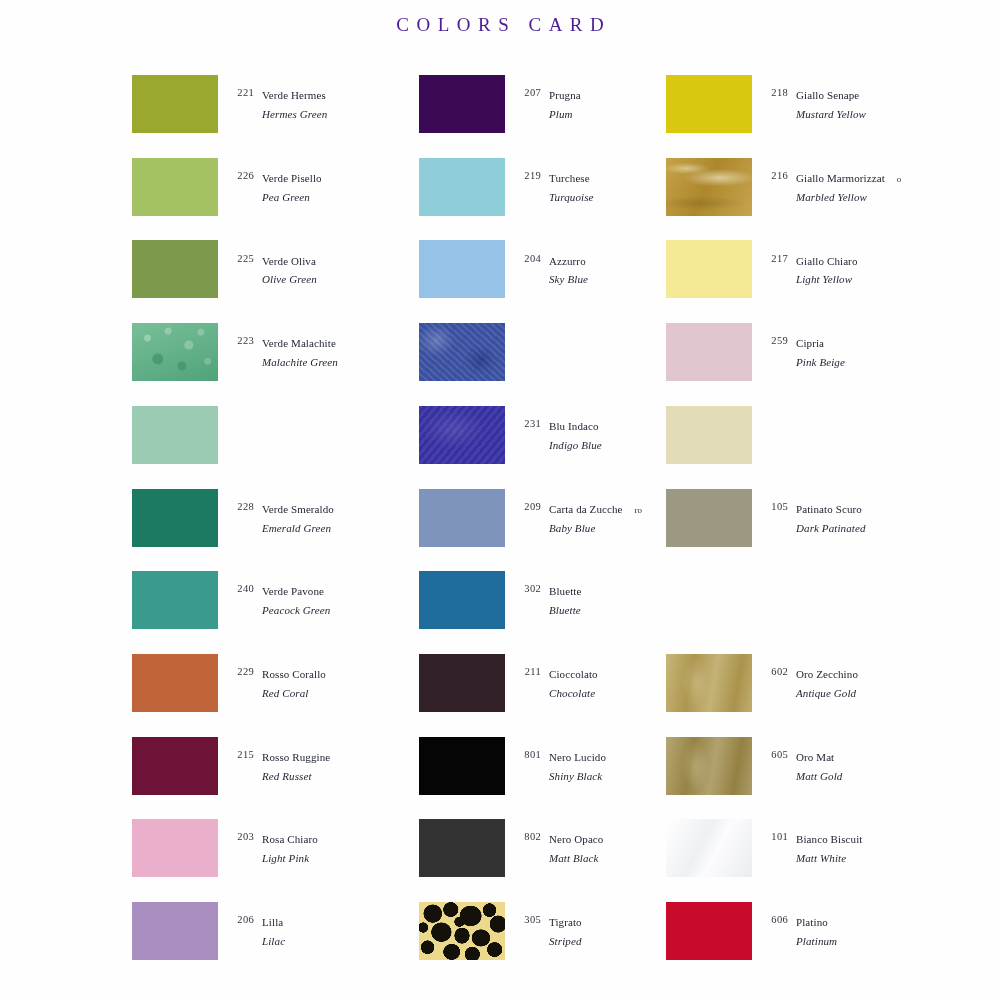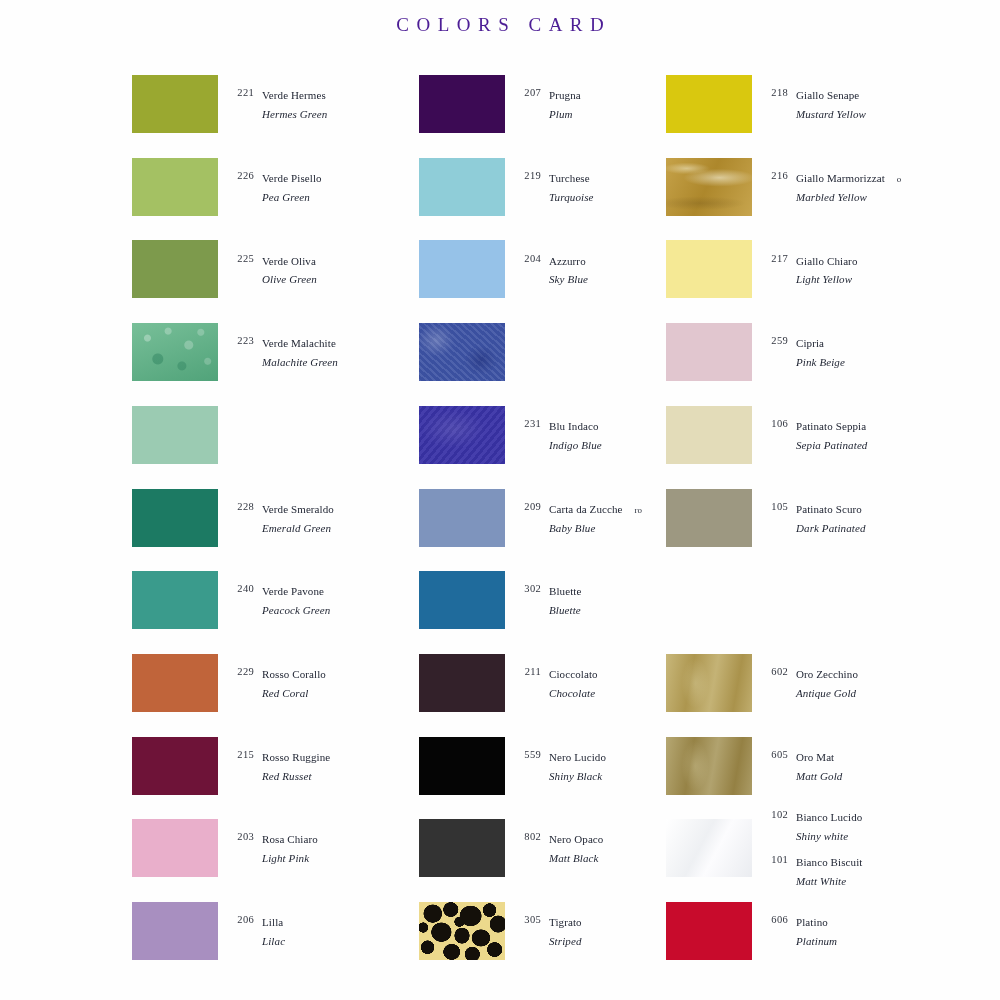--- a/index.html
+++ b/index.html
@@ -465,21 +465,21 @@
                 </div>
               </div>
             </div>
           </div>
         </div>
         <div class="swatch-row" style="top: 661.6px;">
           <div class="swatch" style="background: rgb(5, 5, 5);"></div>
           <div class="labels">
             <div style="width: 100%;">
               <div class="entry">
-                <div class="code">559</div>
+                <div class="code">801</div>
                 <div class="names">
                   <div><span class="name-it">Nero Lucido</span></div>
                   <div><span class="name-en">Shiny Black</span></div>
                 </div>
               </div>
             </div>
           </div>
         </div>
         <div class="swatch-row" style="top: 744.3px;">
           <div class="swatch" style="background: rgb(51, 51, 51);"></div>
@@ -562,31 +562,20 @@
                 <div class="names">
                   <div><span class="name-it">Cipria</span></div>
                   <div><span class="name-en">Pink Beige</span></div>
                 </div>
               </div>
             </div>
           </div>
         </div>
         <div class="swatch-row" style="top: 330.8px;">
           <div class="swatch" style="background: rgb(227, 220, 185);"></div>
-          <div class="labels">
-            <div style="width: 100%;">
-              <div class="entry">
-                <div class="code">106</div>
-                <div class="names">
-                  <div><span class="name-it">Patinato Seppia</span></div>
-                  <div><span class="name-en">Sepia Patinated</span></div>
-                </div>
-              </div>
-            </div>
-          </div>
         </div>
         <div class="swatch-row" style="top: 413.5px;">
           <div class="swatch" style="background: rgb(157, 152, 129);"></div>
           <div class="labels">
             <div style="width: 100%;">
               <div class="entry">
                 <div class="code">105</div>
                 <div class="names">
                   <div><span class="name-it">Patinato Scuro</span></div>
                   <div><span class="name-en">Dark Patinated</span></div>
@@ -621,27 +610,20 @@
                 </div>
               </div>
             </div>
           </div>
         </div>
         <div class="swatch-row" style="top: 744.3px;">
           <div class="swatch tex-white-gloss" style="background: rgb(241, 242, 243);"></div>
           <div class="labels two-entry">
             <div style="width: 100%;">
               <div class="entry">
-                <div class="code">102</div>
-                <div class="names">
-                  <div><span class="name-it">Bianco Lucido</span></div>
-                  <div><span class="name-en">Shiny white</span></div>
-                </div>
-              </div>
-              <div class="entry">
                 <div class="code">101</div>
                 <div class="names">
                   <div><span class="name-it">Bianco Biscuit</span></div>
                   <div><span class="name-en">Matt White</span></div>
                 </div>
               </div>
             </div>
           </div>
         </div>
         <div class="swatch-row" style="top: 827px;">

